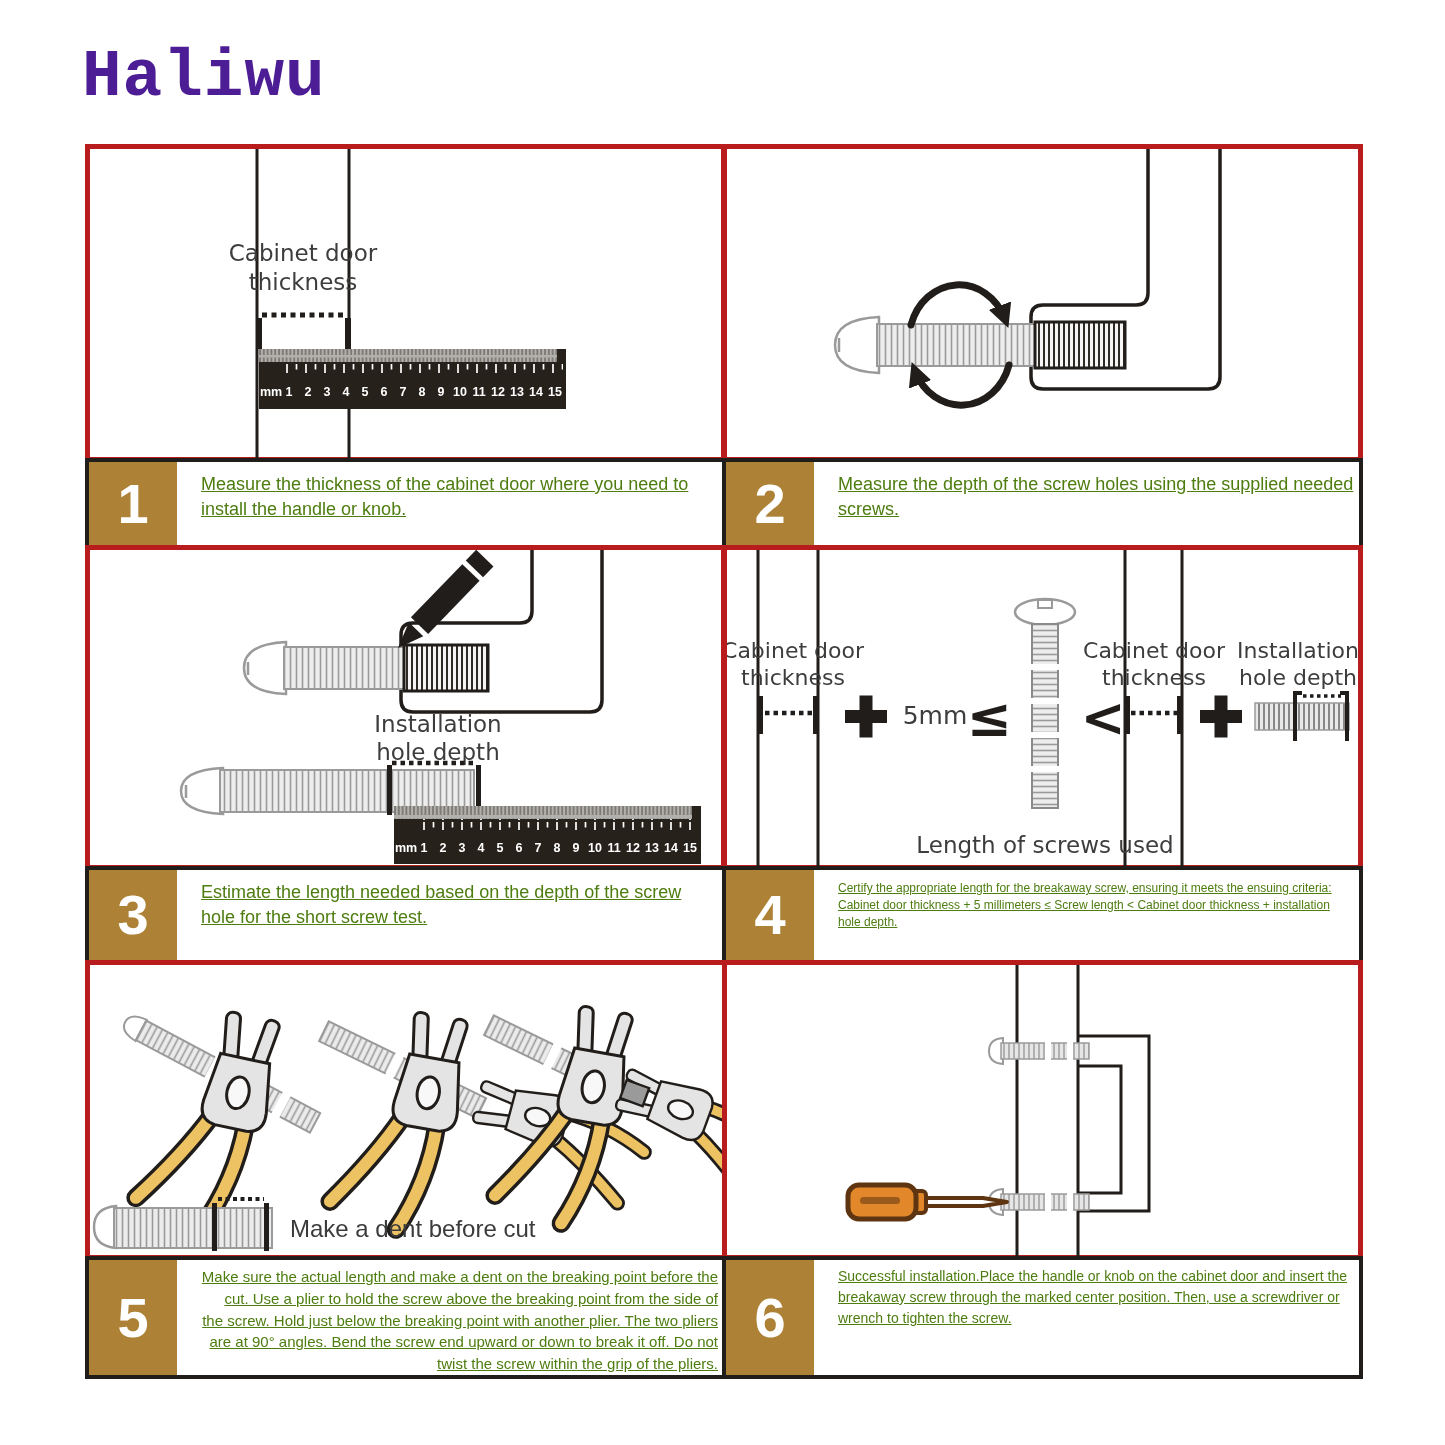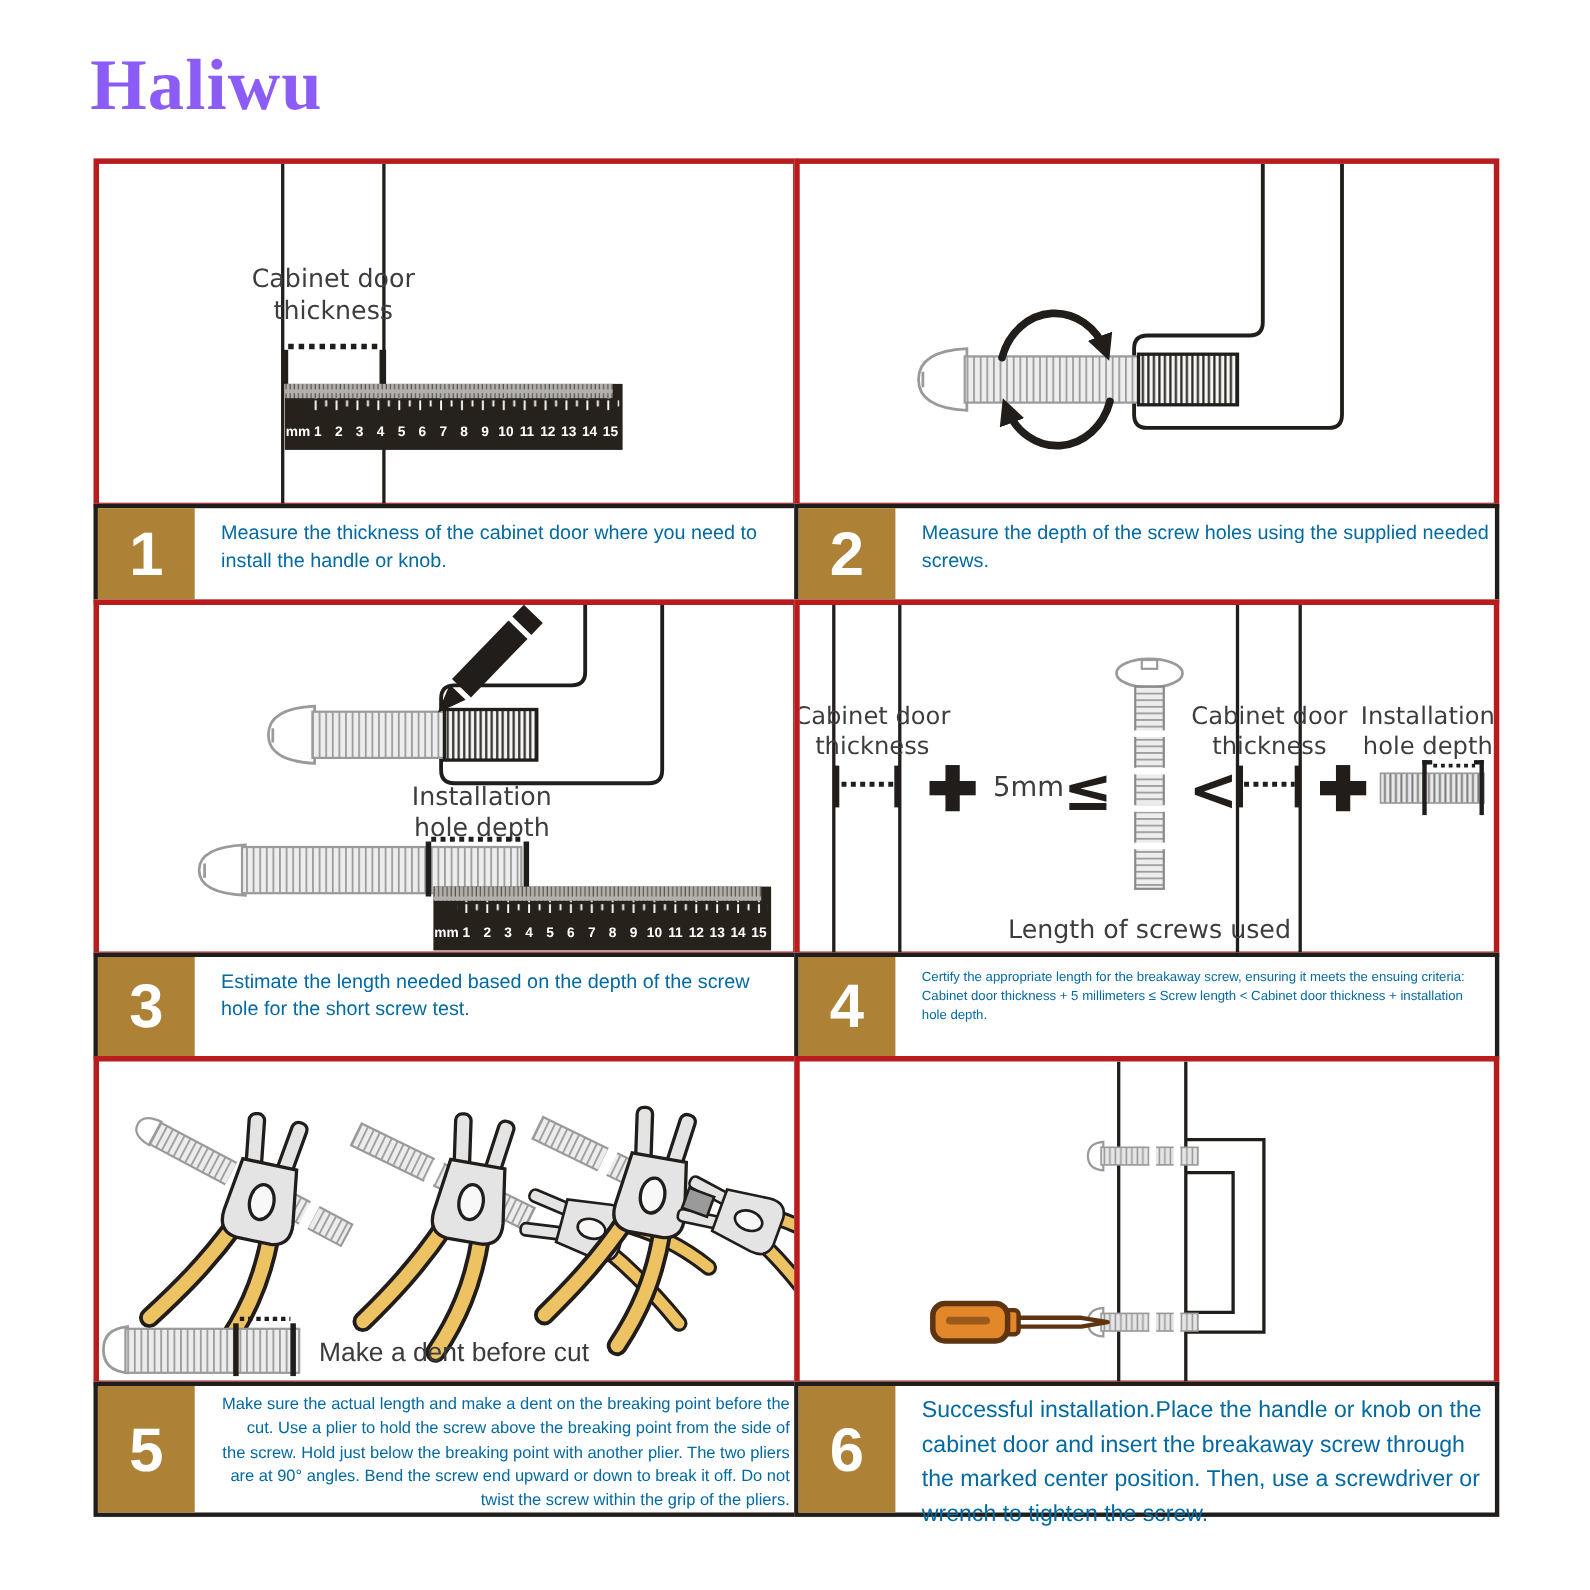--- a/index.html
+++ b/index.html
@@ -1,30 +1,30 @@
 <!DOCTYPE html>
 <html><head>
 <meta charset="utf-8">
 <style>
   html,body{margin:0;padding:0;background:#fff;}
   .page{position:relative;width:1445px;height:1445px;background:#ffffff;
         font-family:"Liberation Sans",sans-serif;overflow:hidden;}
-  .logo{position:absolute;left:82px;top:40px;font-family:Liberation Serif, serif;
-        font-weight:bold;font-size:66px;letter-spacing:1px;color:#8b5cf6;}
+  .logo{position:absolute;left:82px;top:40px;font-family:Liberation Mono, monospace;
+        font-weight:bold;font-size:66px;letter-spacing:1px;color:#4c1d95;}
   .panel{position:absolute;border:5px solid #b91c1c;background:#fff;box-sizing:border-box;}
   .cap{position:absolute;border:4px solid #211d1a;background:#fff;box-sizing:border-box;
        display:flex;align-items:stretch;}
   .num{width:88px;flex:0 0 88px;background:#ad8136;color:#ffffff;
        display:flex;align-items:center;justify-content:center;
        font-size:56px;font-weight:bold;line-height:1;}
-  .captext{flex:1;color:#0369a1;padding:10px 4px 0 24px;}
+  .captext{flex:1;color:#4d7c0f;padding:10px 4px 0 24px;text-decoration:underline;}
   .fs-a{font-size:18px;line-height:1.38;}
   .fs-b{font-size:12px;line-height:1.4;}
   .fs-c{font-size:15px;line-height:1.45;padding-top:6px;text-align:right;}
-  .fs-d{font-size:21px;line-height:1.5;padding-top:6px;}
+  .fs-d{font-size:14px;line-height:1.5;padding-top:6px;}
   svg{display:block;}
   .lab{font-family:"DejaVu Sans",sans-serif;fill:#3d3d3d;}
 </style>
 </head>
 <body>
 
 <div class="page">
 
   <div class="logo">Haliwu</div>
 

